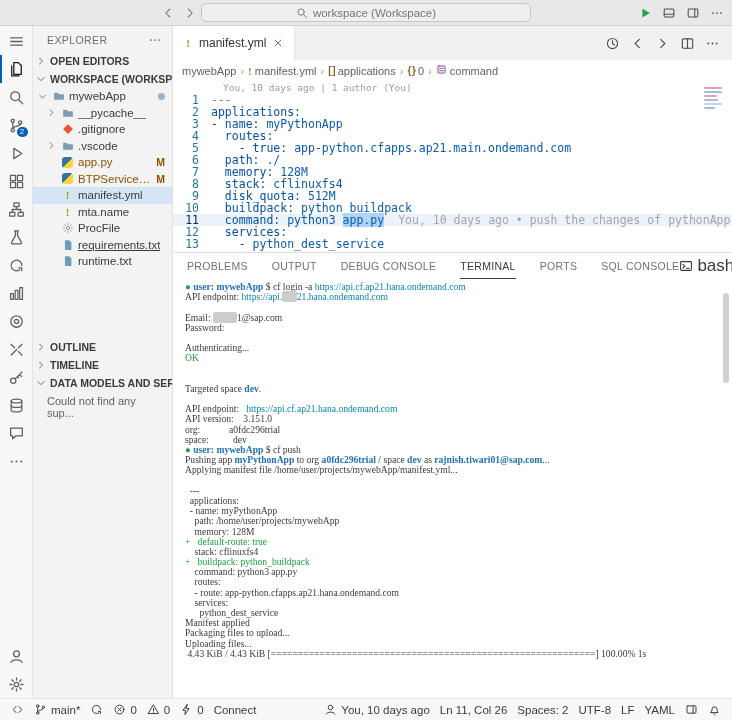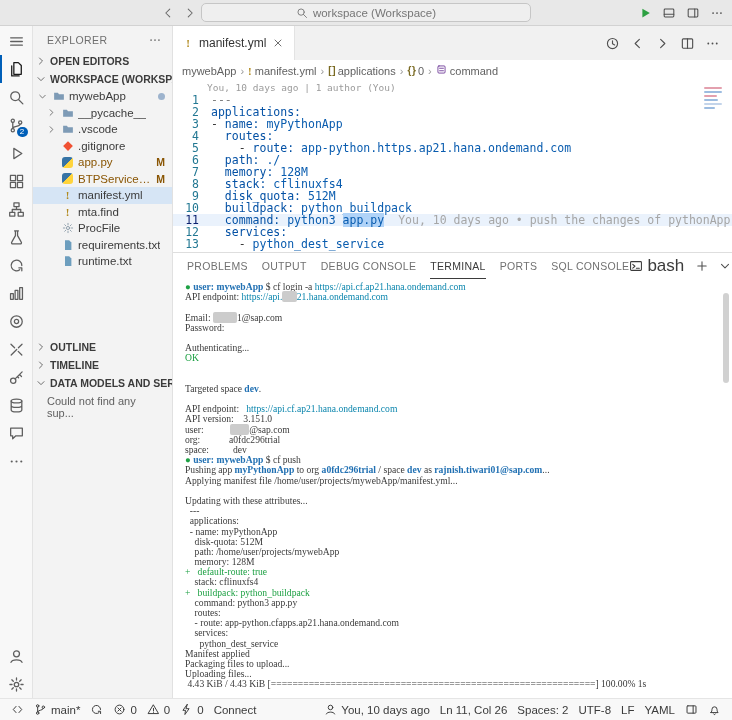--- a/index.html
+++ b/index.html
@@ -53,35 +53,35 @@
 .ed-actions{display:flex;align-items:center;gap:10px;padding-right:12px;color:#4f4f4f}
 .ed-actions svg{width:15px;height:15px}
 .breadcrumbs{height:21px;display:flex;align-items:center;gap:4px;padding:0 9px;font-size:11px;color:#616161;background:#fff;flex:none}
 .bc-item{display:flex;gap:3px;align-items:center;cursor:pointer}
 .bc-sep{color:#9a9a9a}
 .bc-sym{color:#7a6a22;font-size:10px;letter-spacing:-1px;font-weight:700}
 .bc-ic svg{width:11px;height:11px;color:#652d90}
 .breadcrumbs .fi-yml{width:auto}
 
 .editor{flex:1;position:relative;overflow:hidden;font-family:"DejaVu Sans Mono",monospace;font-size:11.5px}
-.blame-hdr{margin-left:34px;color:#9b9b9b;font-size:9.5px;height:13px;line-height:13px}
+.blame-hdr{margin-left:50px;color:#9b9b9b;font-size:9.5px;height:13px;line-height:13px}
 .code-line{display:flex;height:12px;line-height:12px;white-space:pre;cursor:text}
 .ln{width:38px;text-align:right;padding-right:12px;color:#237893;flex:none}
 .lt{white-space:pre}
 .seg-m{color:#808080}.seg-k{color:#0451a5}.seg-v{color:#095caf}.seg-d{color:#3b3b3b}.seg-t{color:#3b3b3b}
 .seg-s{background:#b0d3f8;color:#095caf}
 .code-line.current{background:#eaf2fc}
 .code-line.current .ln{color:#0b216f}
 .inline-blame{color:#a6a6a6;margin-left:14px}
 .minimap{position:absolute;top:4px;right:10px;width:18px}
 .minimap i{display:block;height:2px;margin:2px 0;border-radius:1px}
 
 .panel{height:446px;border-top:1px solid #dedede;display:flex;flex-direction:column;background:#fff;flex:none;position:relative}
 .panel-hdr{height:26px;display:flex;align-items:center;justify-content:space-between;padding:0 10px 0 14px;flex:none}
-.ptabs{display:flex;gap:14px;height:100%}
+.ptabs{display:flex;gap:24px;height:100%}
 .pt{display:flex;align-items:center;font-size:10.5px;letter-spacing:.3px;color:#717171;border-bottom:1px solid transparent;cursor:pointer;white-space:nowrap}
 .pt.active{color:#3b3b3b;border-bottom-color:#3b3b3b}
 .pacts{display:flex;align-items:center;gap:9px;color:#4f4f4f}
 .pacts svg{width:14px;height:14px}
 .shell-item{display:flex;align-items:center;gap:4px;font-size:17px;color:#3b3b3b;margin-right:2px;cursor:pointer}
 .term{flex:1;overflow:hidden;padding:3px 0 0 12px;font-family:Liberation Serif, serif;font-size:9.6px}
 .tl{height:10.2px;line-height:10.2px;white-space:pre}
 .seg-p{color:#3b3b3b}
 .seg-u{color:#0a85ad}
 .seg-bb{color:#2271b3;font-weight:700}
@@ -354,40 +354,40 @@
               </svg>
             </span>
             <span class="fi">
               <svg viewBox="0 0 16 16">
                 <path d="M1.5 3.5h5L8 5.5h6.5V13h-13z" fill="#7e9bb6" stroke="none"></path>
               </svg>
             </span>
             <span class="lbl">__pycache__</span>
           </div>
           <div class="tr" style="padding-left: 12px;">
-            <span class="chev">
-              <svg viewBox="0 0 16 16">
-                <path d="M6 4l4 4-4 4"></path>
-              </svg>
-            </span>
-            <span class="fi">
-              <svg viewBox="0 0 16 16">
-                <path d="M1.5 3.5h5L8 5.5h6.5V13h-13z" fill="#7e9bb6" stroke="none"></path>
-              </svg>
-            </span>
-            <span class="lbl">.vscode</span>
-          </div>
-          <div class="tr" style="padding-left: 12px;">
             <span class="chev-sp"></span>
             <span class="fi">
               <svg viewBox="0 0 16 16">
                 <path d="M8 1.5 14.5 8 8 14.5 1.5 8z" fill="#f05133" stroke="none"></path>
               </svg>
             </span>
             <span class="lbl">.gitignore</span>
+          </div>
+          <div class="tr" style="padding-left: 12px;">
+            <span class="chev">
+              <svg viewBox="0 0 16 16">
+                <path d="M6 4l4 4-4 4"></path>
+              </svg>
+            </span>
+            <span class="fi">
+              <svg viewBox="0 0 16 16">
+                <path d="M1.5 3.5h5L8 5.5h6.5V13h-13z" fill="#7e9bb6" stroke="none"></path>
+              </svg>
+            </span>
+            <span class="lbl">.vscode</span>
           </div>
           <div class="tr modified" style="padding-left: 12px;">
             <span class="chev-sp"></span>
             <span class="fi">
               <span class="fi-py"></span>
             </span>
             <span class="lbl">app.py</span>
             <span class="badge-m">M</span>
           </div>
           <div class="tr modified" style="padding-left: 12px;">
@@ -399,33 +399,33 @@
             <span class="badge-m">M</span>
           </div>
           <div class="tr selected" style="padding-left: 12px;">
             <span class="chev-sp"></span>
             <span class="fi fi-yml">!</span>
             <span class="lbl">manifest.yml</span>
           </div>
           <div class="tr" style="padding-left: 12px;">
             <span class="chev-sp"></span>
             <span class="fi fi-yml">!</span>
-            <span class="lbl">mta.find</span>
+            <span class="lbl">mta.name</span>
           </div>
           <div class="tr" style="padding-left: 12px;">
             <span class="chev-sp"></span>
             <span class="fi" style="color: rgb(138, 155, 168);">
               <svg viewBox="0 0 16 16">
                 <circle cx="8" cy="8" r="2.1"></circle>
                 <path d="M8 1.8v2M8 12.2v2M1.8 8h2M12.2 8h2M3.6 3.6l1.4 1.4M11 11l1.4 1.4M12.4 3.6 11 5M5 11l-1.4 1.4"></path>
               </svg>
             </span>
             <span class="lbl">ProcFile</span>
           </div>
-          <div class="tr" style="padding-left: 12px;">
+          <div class="tr" style="padding-left: 12px; text-decoration: underline;">
             <span class="chev-sp"></span>
             <span class="fi">
               <svg viewBox="0 0 16 16">
                 <path d="M4 1.5h5.5L12.5 4.5V14.5H4z" fill="#6d9ebe" stroke="none"></path>
               </svg>
             </span>
             <span class="lbl">requirements.txt</span>
           </div>
           <div class="tr" style="padding-left: 12px;">
             <span class="chev-sp"></span>
@@ -536,21 +536,21 @@
             <span>command</span>
           </span>
         </div>
       <div class="editor">
         <div class="blame-hdr">You, 10 days ago | 1 author (You)</div>
         <div id="code">
             <div class="code-line"><span class="ln">1</span><span class="lt"><span class="seg-m">---</span></span></div>
             <div class="code-line"><span class="ln">2</span><span class="lt"><span class="seg-k">applications:</span></span></div>
             <div class="code-line"><span class="ln">3</span><span class="lt"><span class="seg-d">- </span><span class="seg-k">name:</span><span class="seg-t"> </span><span class="seg-v">myPythonApp</span></span></div>
             <div class="code-line"><span class="ln">4</span><span class="lt"><span class="seg-t">  </span><span class="seg-k">routes:</span></span></div>
-            <div class="code-line"><span class="ln">5</span><span class="lt"><span class="seg-t">    </span><span class="seg-d">- </span><span class="seg-k">route:</span><span class="seg-t"> </span><span class="seg-v">app-python.https.ap21.hana.ondemand.com</span></span></div>
+            <div class="code-line"><span class="ln">5</span><span class="lt"><span class="seg-t">    </span><span class="seg-d">- </span><span class="seg-k">true:</span><span class="seg-t"> </span><span class="seg-v">app-python.cfapps.ap21.main.ondemand.com</span></span></div>
             <div class="code-line"><span class="ln">6</span><span class="lt"><span class="seg-t">  </span><span class="seg-k">path:</span><span class="seg-t"> </span><span class="seg-v">./</span></span></div>
             <div class="code-line"><span class="ln">7</span><span class="lt"><span class="seg-t">  </span><span class="seg-k">memory:</span><span class="seg-t"> </span><span class="seg-v">128M</span></span></div>
             <div class="code-line"><span class="ln">8</span><span class="lt"><span class="seg-t">  </span><span class="seg-k">stack:</span><span class="seg-t"> </span><span class="seg-v">cflinuxfs4</span></span></div>
             <div class="code-line"><span class="ln">9</span><span class="lt"><span class="seg-t">  </span><span class="seg-k">disk_quota:</span><span class="seg-t"> </span><span class="seg-v">512M</span></span></div>
             <div class="code-line"><span class="ln">10</span><span class="lt"><span class="seg-t">  </span><span class="seg-k">buildpack:</span><span class="seg-t"> </span><span class="seg-v">python_buildpack</span></span></div>
             <div class="code-line current"><span class="ln">11</span><span class="lt"><span class="seg-t">  </span><span class="seg-k">command:</span><span class="seg-t"> </span><span class="seg-v">python3 </span><span class="seg-s">app.py</span><span class="inline-blame">You, 10 days ago • push the changes of pythonApp</span></span></div>
             <div class="code-line"><span class="ln">12</span><span class="lt"><span class="seg-t">  </span><span class="seg-k">services:</span></span></div>
             <div class="code-line"><span class="ln">13</span><span class="lt"><span class="seg-t">    </span><span class="seg-d">- </span><span class="seg-v">python_dest_service</span></span></div>
           </div>
         <div class="minimap">
@@ -608,32 +608,29 @@
             <div class="tl"><span class="seg-p">Password:</span></div>
             <div class="tl">&nbsp;</div>
             <div class="tl"><span class="seg-p">Authenticating...</span></div>
             <div class="tl"><span class="seg-g">OK</span></div>
             <div class="tl">&nbsp;</div>
             <div class="tl">&nbsp;</div>
             <div class="tl"><span class="seg-p">Targeted space </span><span class="seg-bb">dev</span><span class="seg-p">.</span></div>
             <div class="tl">&nbsp;</div>
             <div class="tl"><span class="seg-p">API endpoint:   </span><span class="seg-u">https://api.cf.ap21.hana.ondemand.com</span></div>
             <div class="tl"><span class="seg-p">API version:    3.151.0</span></div>
-            <div class="tl"><span class="seg-p">user:           </span><span class="seg-x">        </span><span class="seg-p">@sap.com</span></div>
             <div class="tl"><span class="seg-p">org:            a0fdc296trial</span></div>
             <div class="tl"><span class="seg-p">space:          dev</span></div>
             <div class="tl"><span class="seg-g">● </span><span class="seg-bb">user:</span><span class="seg-p"> </span><span class="seg-bb">mywebApp</span><span class="seg-p"> $ cf push</span></div>
             <div class="tl"><span class="seg-p">Pushing app </span><span class="seg-bb">myPythonApp</span><span class="seg-p"> to org </span><span class="seg-bb">a0fdc296trial</span><span class="seg-p"> / space </span><span class="seg-bb">dev</span><span class="seg-p"> as </span><span class="seg-bb">rajnish.tiwari01@sap.com</span><span class="seg-p">...</span></div>
             <div class="tl"><span class="seg-p">Applying manifest file /home/user/projects/mywebApp/manifest.yml...</span></div>
             <div class="tl">&nbsp;</div>
-            <div class="tl"><span class="seg-p">Updating with these attributes...</span></div>
             <div class="tl"><span class="seg-p">  ---</span></div>
             <div class="tl"><span class="seg-p">  applications:</span></div>
             <div class="tl"><span class="seg-p">  - name: myPythonApp</span></div>
-            <div class="tl"><span class="seg-p">    disk-quota: 512M</span></div>
             <div class="tl"><span class="seg-p">    path: /home/user/projects/mywebApp</span></div>
             <div class="tl"><span class="seg-p">    memory: 128M</span></div>
             <div class="tl"><span class="seg-g">+   default-route: true</span></div>
             <div class="tl"><span class="seg-p">    stack: cflinuxfs4</span></div>
             <div class="tl"><span class="seg-g">+   buildpack: python_buildpack</span></div>
             <div class="tl"><span class="seg-p">    command: python3 app.py</span></div>
             <div class="tl"><span class="seg-p">    routes:</span></div>
             <div class="tl"><span class="seg-p">    - route: app-python.cfapps.ap21.hana.ondemand.com</span></div>
             <div class="tl"><span class="seg-p">    services:</span></div>
             <div class="tl"><span class="seg-p">      python_dest_service</span></div>

